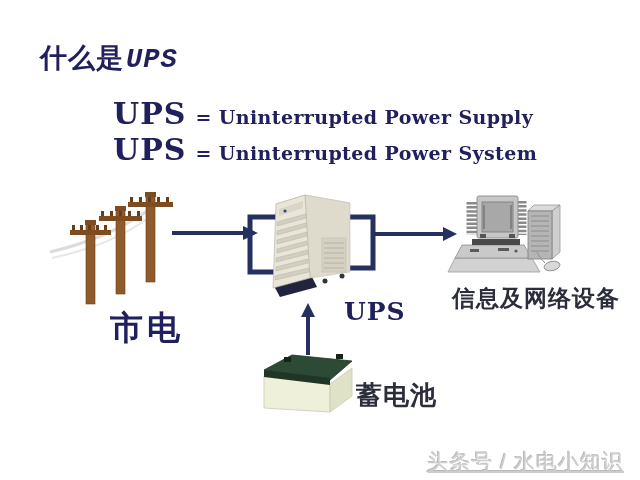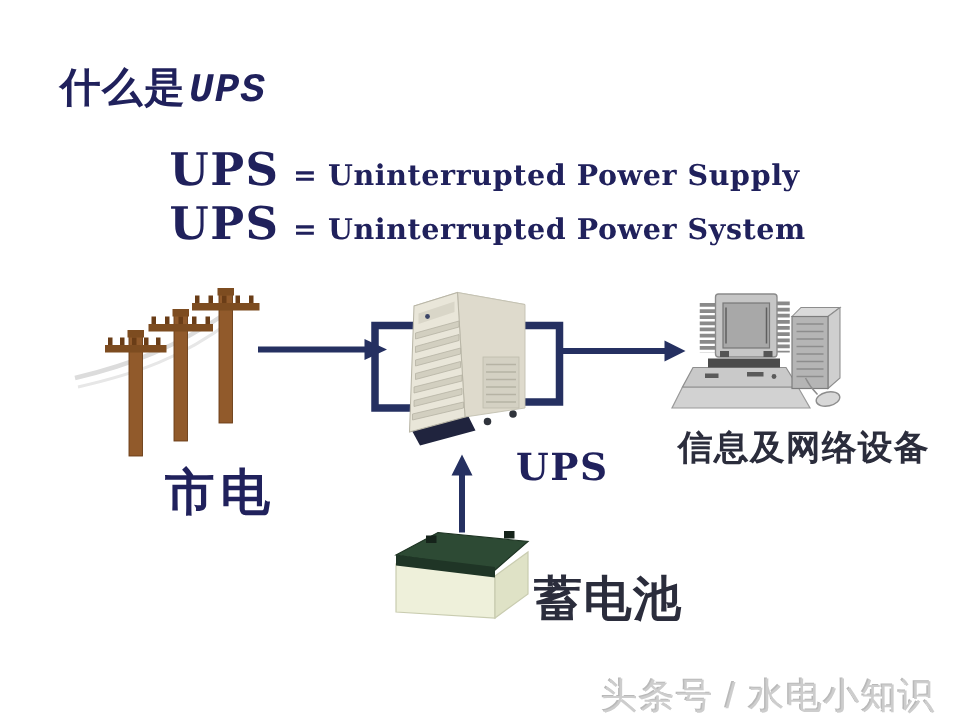--- a/index.html
+++ b/index.html
@@ -31,26 +31,27 @@
   .def-line{display:flex;align-items:baseline;gap:9px;white-space:nowrap;}
   .def-line .term{font-size:30px;letter-spacing:1px;}
   .def-line .rest{font-size:19px;letter-spacing:.4px;}
   .diagram{position:absolute;left:0;top:0;width:640px;height:480px;}
   .lbl{position:absolute;white-space:nowrap;font-weight:bold;}
   .lbl-mains{left:110px;top:306px;font-size:33px;color:var(--c-text-navy,#20215c);letter-spacing:4px;}
   .lbl-ups{
     left:344px;top:297px;font-size:25px;letter-spacing:1px;
     font-family:"DejaVu Serif","Liberation Serif",serif;color:var(--c-text-navy,#20215c);
   }
-  .lbl-battery{left:356px;top:378px;font-size:32px;color:var(--c-label-dark,#2b2d3c);letter-spacing:1px;}
+  .lbl-battery{left:356px;top:378px;font-size:26px;color:var(--c-label-dark,#2b2d3c);letter-spacing:1px;}
   .lbl-equipment{left:452px;top:283px;font-size:23px;color:var(--c-label-dark,#2b2d3c);letter-spacing:1px;}
   .watermark{
-    position:absolute;right:16px;top:448px;font-size:24px;letter-spacing:1px;
+    position:absolute;right:16px;top:448px;font-size:21px;letter-spacing:1px;
     color:var(--c-watermark-gray,#cdcdcd);
     text-shadow:1px 1px 0 #ffffff,-1px -1px 0 #b9b9b9;
+    text-decoration:underline;
   }
   
   .stroke-arrow{stroke:var(--c-arrow,#253061);}
   .fill-arrow{fill:var(--c-arrow,#253061);}
   .pole{fill:var(--c-pole-brown,#915a2b);stroke:#6a3d17;stroke-width:.6;}
   .crossarm{fill:#7d4c20;}
   .peg{fill:#6a3d17;}
   .battery-lid{fill:var(--c-battery-green,#2d4a34);stroke:#1d3322;stroke-width:.8;}
   .battery-body{fill:var(--c-battery-body,#eef0da);stroke:#c9ccb0;stroke-width:.8;}
 </style>

